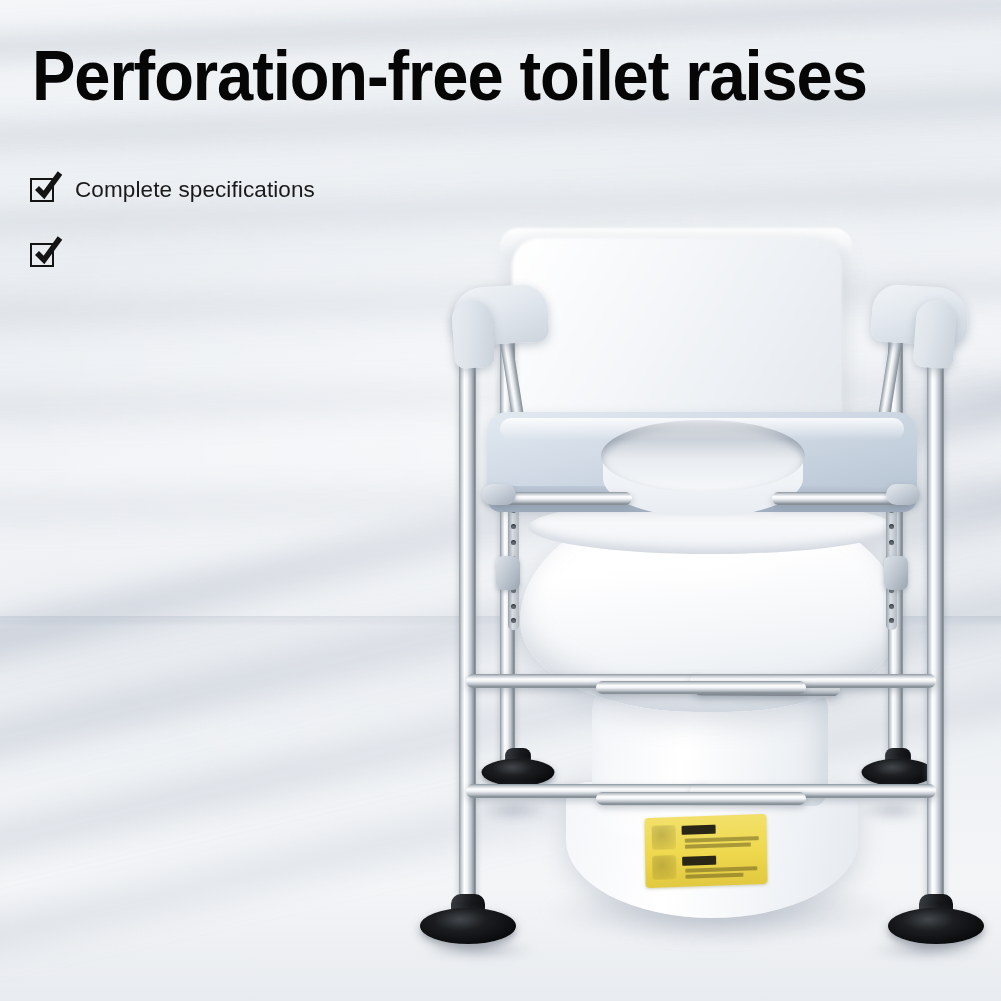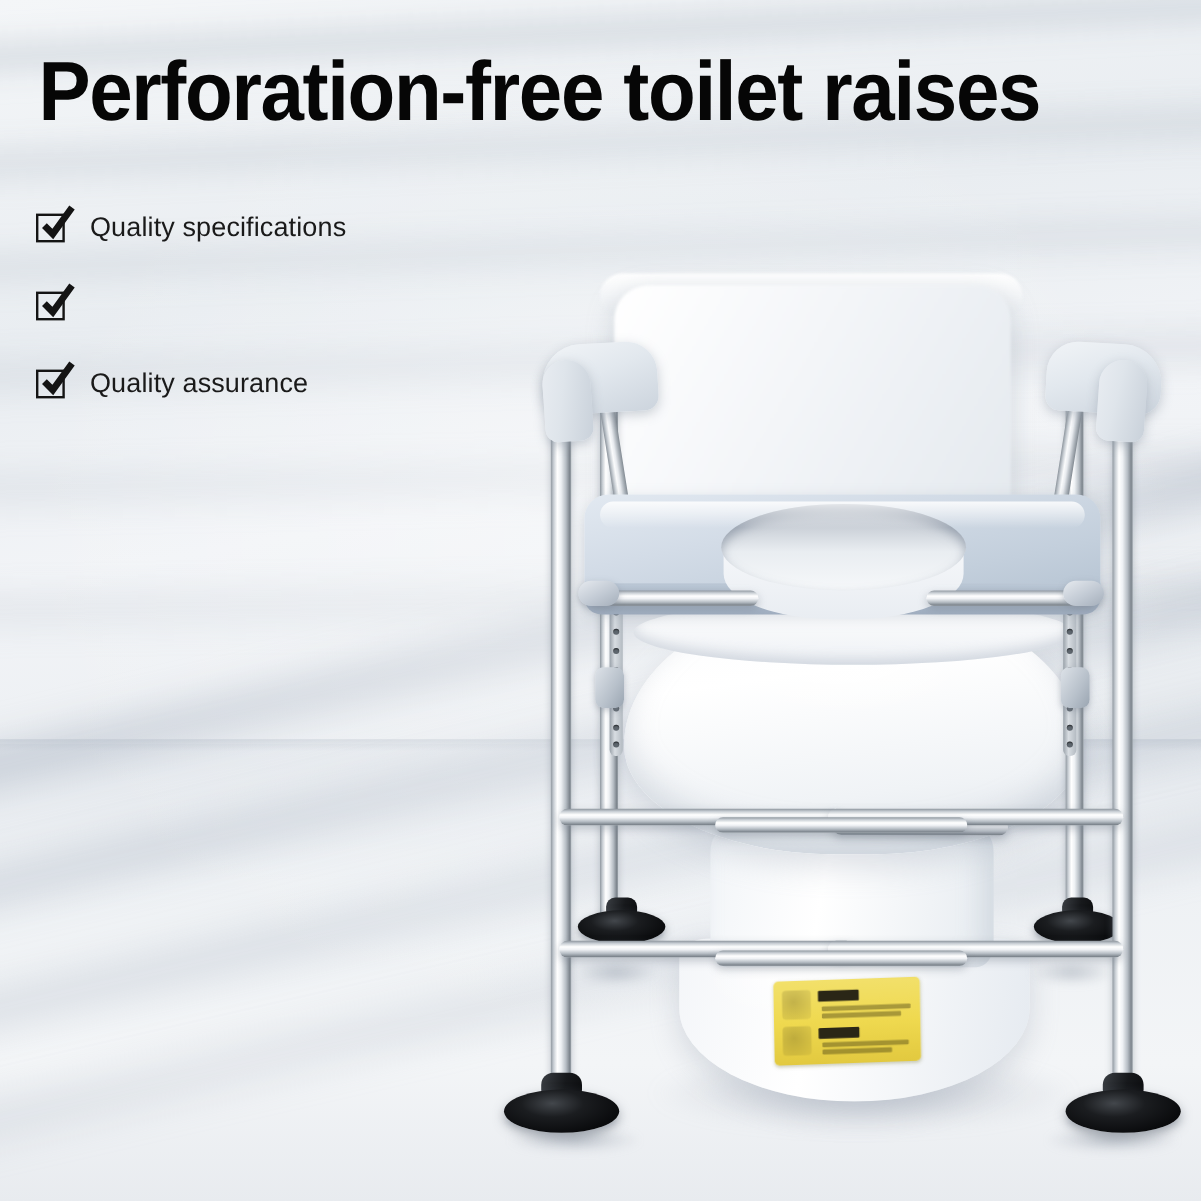--- a/index.html
+++ b/index.html
@@ -295,34 +295,25 @@
   <div class="title">Perforation-free toilet raises</div>
 
   <div class="list">
     <div class="item">
       <span class="cb">
         <span class="box"></span>
         <svg viewBox="0 0 36 36">
             <path d="M8 19 L15 26 L31 4" fill="none" stroke="#141414" stroke-width="5.6" stroke-linecap="butt" stroke-linejoin="miter"></path>
           </svg>
       </span>
-      <span class="lbl">Quality specifications</span>
+      <span class="lbl">Complete specifications</span>
     </div>
     <div class="item">
       <span class="cb">
         <span class="box"></span>
         <svg viewBox="0 0 36 36">
             <path d="M8 19 L15 26 L31 4" fill="none" stroke="#141414" stroke-width="5.6" stroke-linecap="butt" stroke-linejoin="miter"></path>
           </svg>
       </span>
     </div>
-    <div class="item">
-      <span class="cb">
-        <span class="box"></span>
-        <svg viewBox="0 0 36 36">
-            <path d="M8 19 L15 26 L31 4" fill="none" stroke="#141414" stroke-width="5.6" stroke-linecap="butt" stroke-linejoin="miter"></path>
-          </svg>
-      </span>
-      <span class="lbl">Quality assurance</span>
-    </div>
   </div>
 
 </div>
 
 </body></html>

